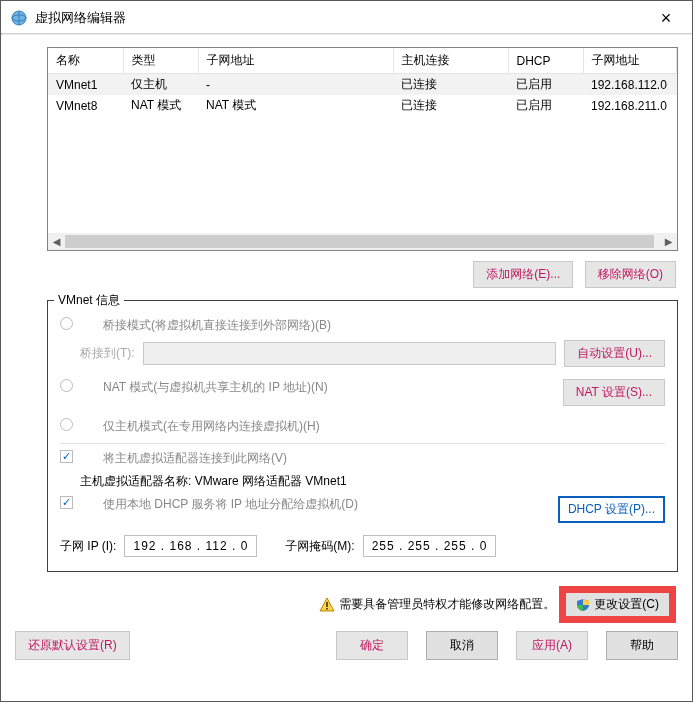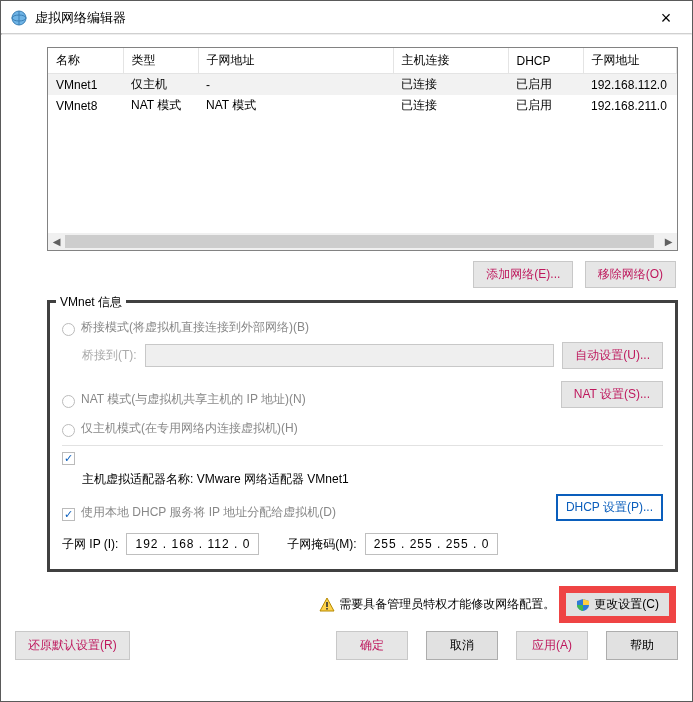--- a/index.html
+++ b/index.html
@@ -80,36 +80,37 @@
   font-family: inherit;
 }
 .btn.disabled {
   color: #be185d;
   border-color: #c8c8c8;
   background: #e6e6e6;
   cursor: default;
 }
 .btn + .btn { margin-left: 8px; }
 .fieldset {
-  border: 3px solid #404040;
+  border: 1px solid #404040;
   padding: 10px 12px 14px 12px;
   margin-top: 6px;
   position: relative;
 }
 .fieldset .legend {
   position: absolute;
   top: -9px; left: 6px;
   background: #fff;
   padding: 0 4px;
   font-size: 12px;
 }
 .opt-row {
   display: flex;
-  align-items: flex-end;
+  align-items: flex-start;
   margin: 6px 0;
+  gap: 24px;
 }
 .opt-row.muted { color: #888; }
 .radio, .check {
   width: 13px; height: 13px;
   border: 1px solid #888;
   margin-right: 6px;
   display: inline-flex;
   align-items: center; justify-content: center;
   flex-shrink: 0;
 }
@@ -277,20 +278,21 @@
 
     <div class="opt-row muted">
       <span class="radio disabled"></span>
       <span>仅主机模式(在专用网络内连接虚拟机)(H)</span>
     </div>
 
     <hr class="hr-inner">
 
     <div class="opt-row muted">
       <span class="check disabled on"></span>
+      <span>将主机虚拟适配器连接到此网络(V)</span>
     </div>
     <div class="adapter-name">主机虚拟适配器名称: VMware 网络适配器 VMnet1</div>
 
     <div class="opt-row muted">
       <span class="check disabled on"></span>
       <span style="flex:1">使用本地 DHCP 服务将 IP 地址分配给虚拟机(D)</span>
       <span class="dhcp-hl">DHCP 设置(P)...</span>
     </div>
 
     <div class="ip-row">

